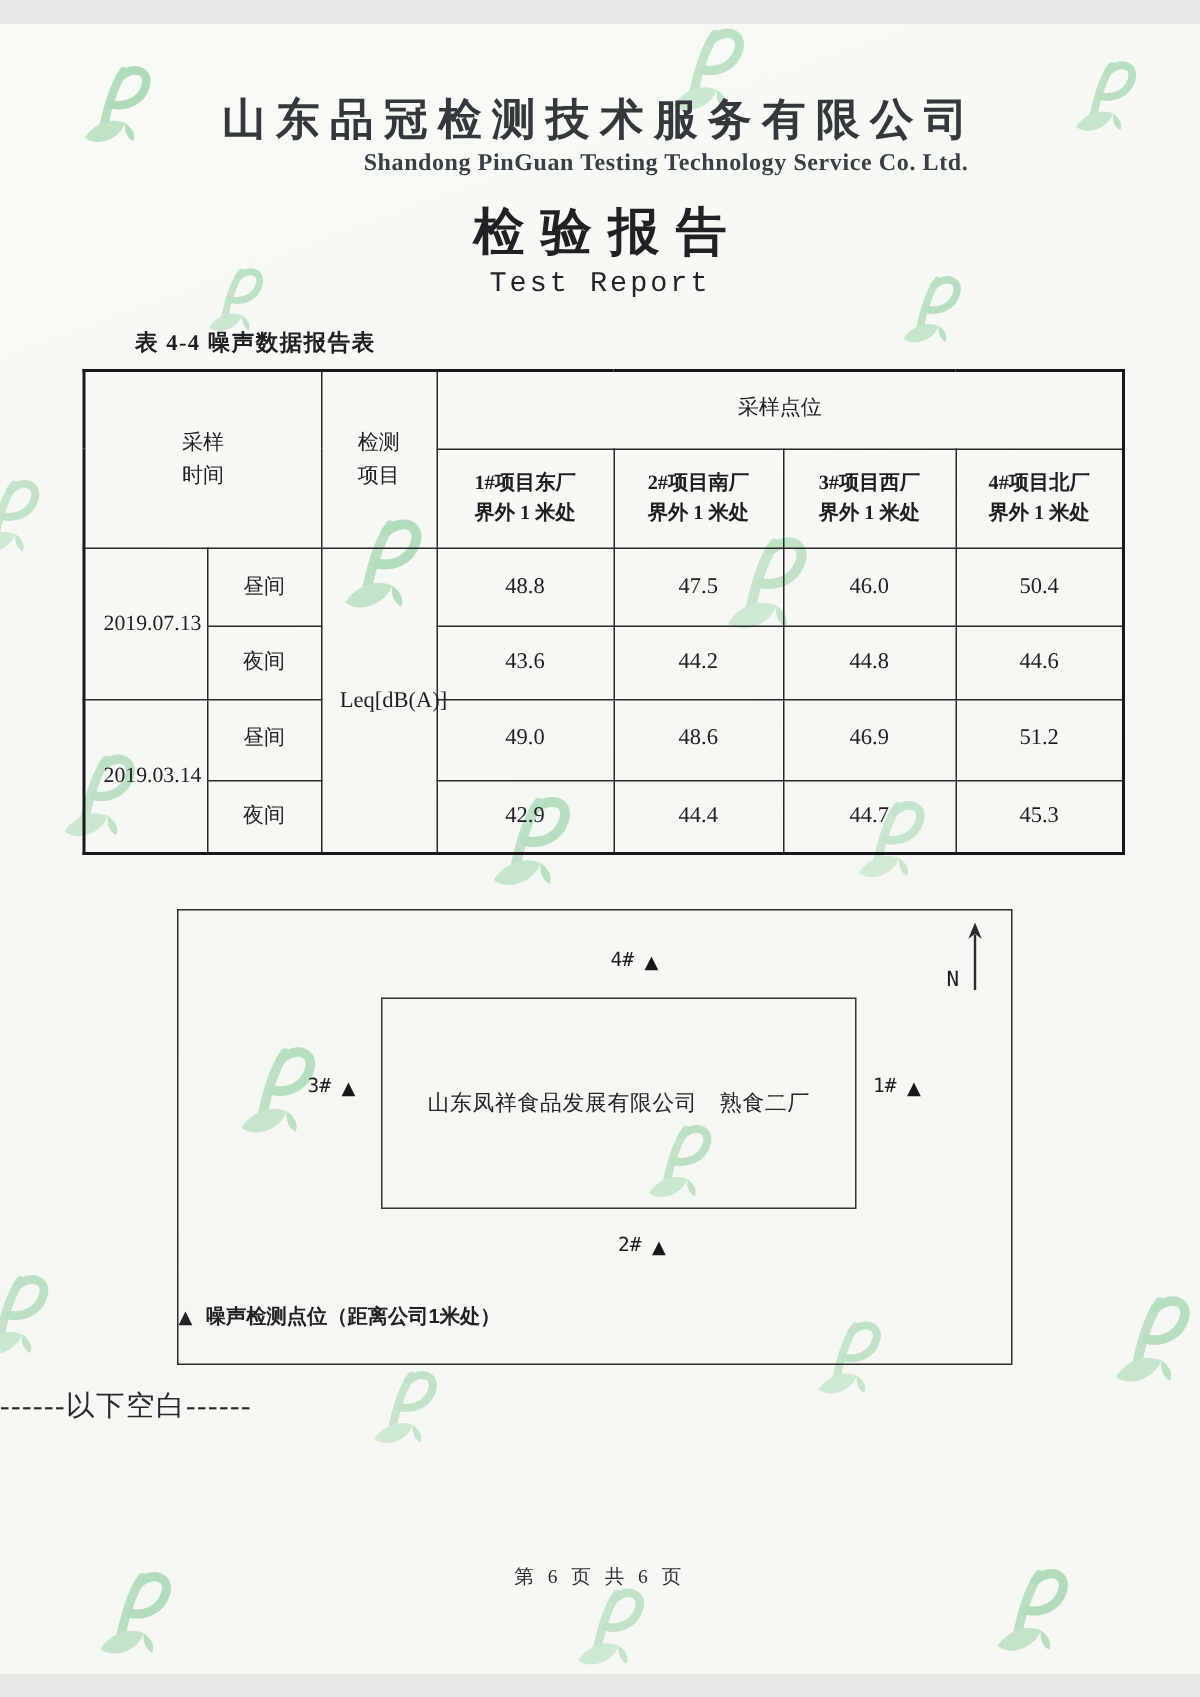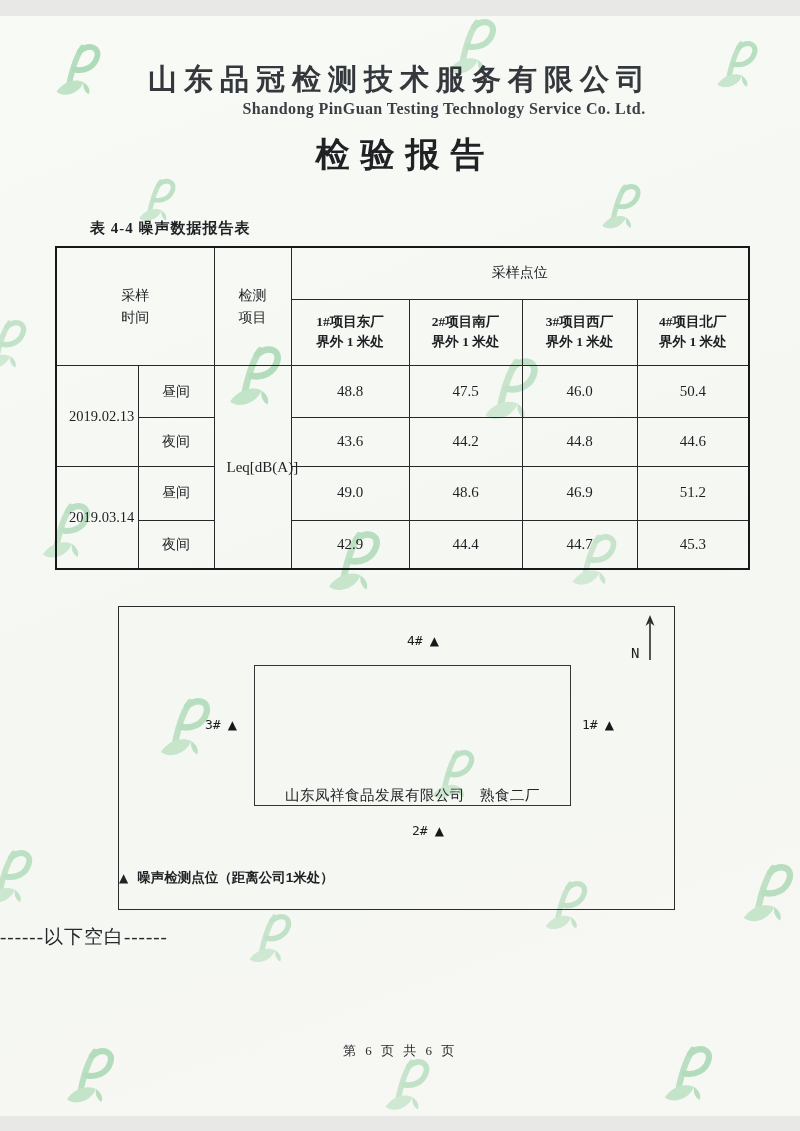--- a/index.html
+++ b/index.html
@@ -74,21 +74,21 @@
   .diagram{
     position:absolute;top:590px;left:118px;
     width:555px;height:302px;
     border:1.6px solid #2a2c2e;
     font-family:"Liberation Sans", sans-serif;
   }
   .factory-box{
     position:absolute;top:58px;left:135px;
     width:315px;height:139px;
     border:1.3px solid #333538;
-    display:flex;align-items:flex-end;justify-content:center;
+    display:flex;align-items:center;justify-content:center;
   }
   .factory-label{
     font-size:14.5px;color:#222427;letter-spacing:0.5px;
   }
   .marker{
     position:absolute;
     font-family:"DejaVu Sans Mono", monospace;
     font-size:13px;color:#1b1d1f;
     display:flex;align-items:center;gap:7px;
   }
@@ -198,20 +198,21 @@
   <svg class="wm" viewBox="0 0 76 90" style="left:383px;top:1042px;width:48px;height:57px;opacity:.5">
       <use href="#pg-logo"></use>
     </svg>
   <svg class="wm" viewBox="0 0 76 90" style="left:662px;top:1029px;width:52px;height:61px;opacity:.65">
       <use href="#pg-logo"></use>
     </svg>
 
   <div class="company-cn">山东品冠检测技术服务有限公司</div>
   <div class="company-en">Shandong PinGuan Testing Technology Service Co. Ltd.</div>
   <div class="title-cn">检验报告</div>
+  <div class="title-en">Test Report</div>
 
   <div class="tbl-caption">表 4-4 噪声数据报告表</div>
 
   <table class="noise">
     <colgroup>
       <col style="width:82px">
         <col style="width:76px">
         <col style="width:77px">
       <col style="width:118px">
         <col style="width:113px">
@@ -230,21 +231,21 @@
         <td class="subhdr">1#项目东厂
 界外 1 米处</td>
         <td class="subhdr">2#项目南厂
 界外 1 米处</td>
         <td class="subhdr">3#项目西厂
 界外 1 米处</td>
         <td class="subhdr">4#项目北厂
 界外 1 米处</td>
       </tr>
       <tr style="height:52px">
-        <td class="datec" rowspan="2">2019.02.13</td>
+        <td class="datec" rowspan="2">2019.07.13</td>
         <td>昼间</td>
         <td class="leq" rowspan="4">Leq[dB(A)]</td>
         <td class="num">48.8</td>
         <td class="num">47.5</td>
         <td class="num">46.0</td>
         <td class="num">50.4</td>
       </tr>
       <tr style="height:48px">
         <td>夜间</td>
         <td class="num">43.6</td>

